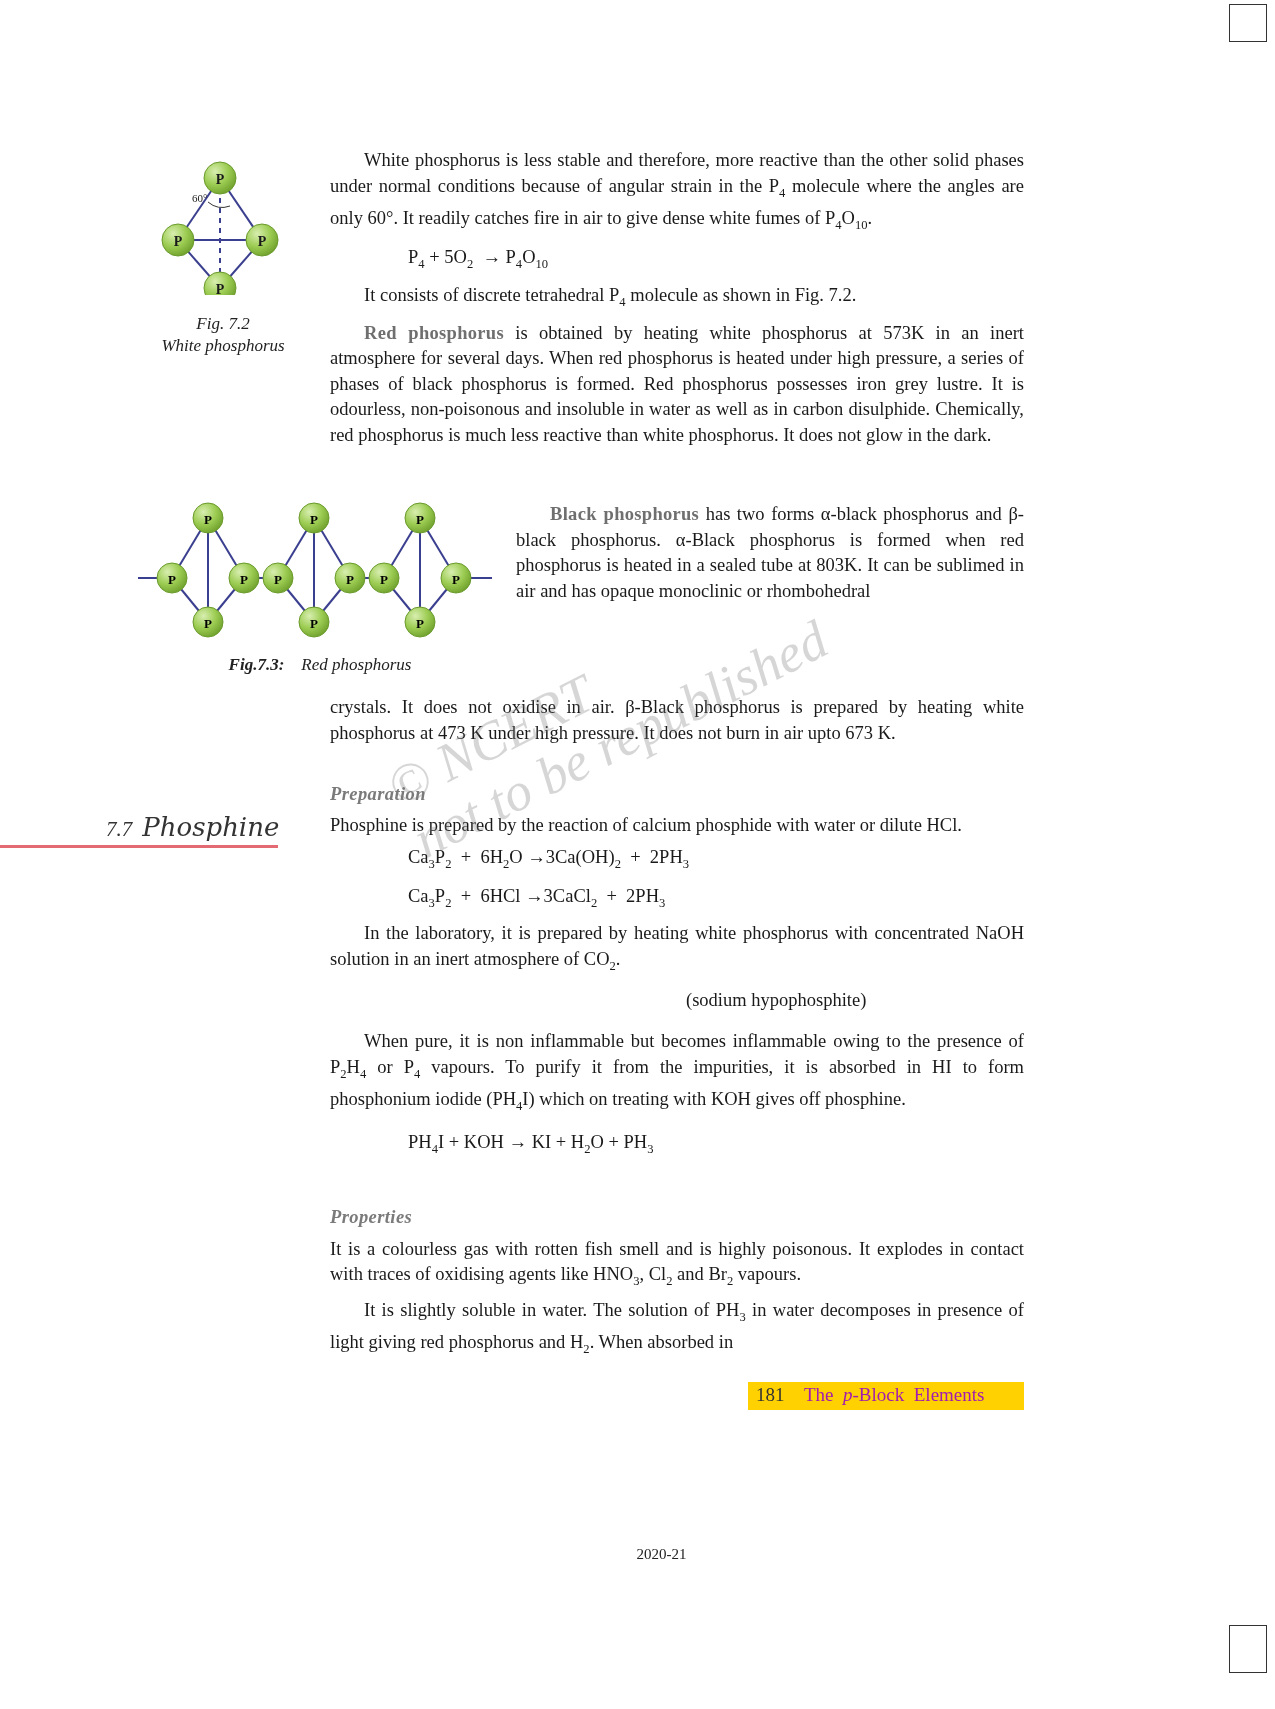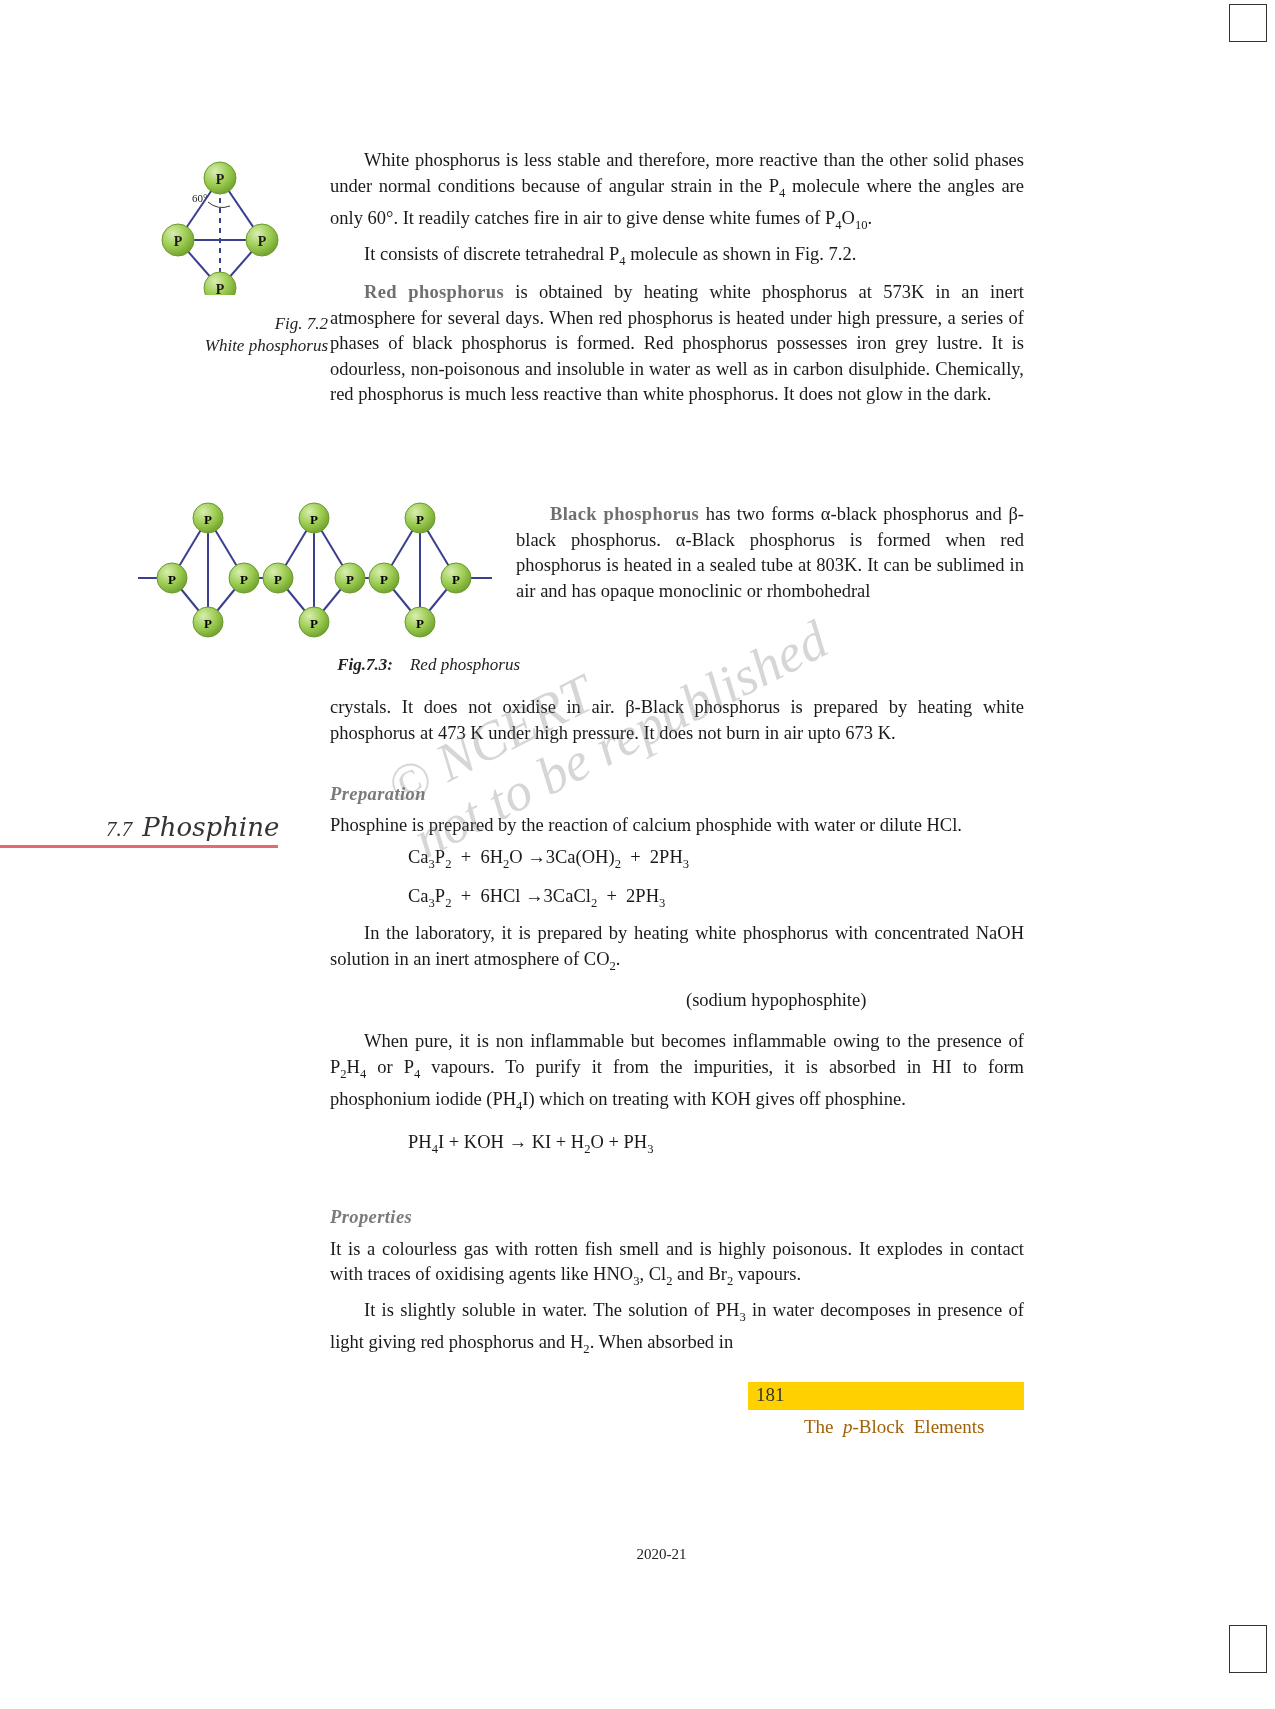--- a/index.html
+++ b/index.html
@@ -89,21 +89,21 @@
   }
   .sec-rule {
     position:absolute;
     left:0px; top:845px;
     width:278px; height:3px;
     background:#e36a72;
   }
 
   
   .fig-cap {
-    text-align:right;
+    text-align:center;
     font-size:17px;
     font-style:italic;
     color:#222;
     line-height:22px;
   }
   .fig-cap b { font-style:italic; }
 
   
   .watermark {
     position:absolute;
@@ -129,21 +129,21 @@
   .footer .bar {
     position:absolute; left:0; top:0; width:276px; height:26px;
     background:#ffd100;
   }
   .footer .pgnum {
     position:absolute; left:8px; top:2px;
     font-size:19px; color:#333;
   }
   .footer .label {
     position:absolute; left:56px; top:2px;
-    font-size:19px; color:#a16207;margin-top:32px;
+    font-size:19px; color:#a21caf;
   }
   .footer .label i { font-style:italic; }
   .footer-line {
     position:absolute; left:748px; top:1408px;
     width:276px; height:2px; background:#ffd100;
   }
   .year {
     position:absolute;
     left:0; right:0; top:1546px;
     text-align:center;
@@ -267,20 +267,23 @@
     <span class="name">Phosphine</span>
   </div>
   <div class="sec-rule"></div>
 
   <div class="content">
 
     <p class="body indent">
       White phosphorus is less stable and therefore, more reactive than the other solid phases under normal conditions because of angular strain in the P<sub>4</sub> molecule where the angles are only 60°. It readily catches fire in air to give dense white fumes of P<sub>4</sub>O<sub>10</sub>.
     </p>
 
+    <div class="eqn">
+      P<sub>4</sub> + 5O<sub>2</sub> &nbsp;→ P<sub>4</sub>O<sub>10</sub>
+    </div>
 
     <p class="body indent" style="margin-top:4px;">
       It consists of discrete tetrahedral P<sub>4</sub> molecule as shown in Fig. 7.2.
     </p>
 
     <p class="body indent" style="margin-top:6px;">
       <span class="bold-head">Red phosphorus</span> is obtained by heating white phosphorus at 573K in an inert atmosphere for several days. When red phosphorus is heated under high pressure, a series of phases of black phosphorus is formed. Red phosphorus possesses iron grey lustre. It is odourless, non-poisonous and insoluble in water as well as in carbon disulphide. Chemically, red phosphorus is much less reactive than white phosphorus. It does not glow in the dark.
     </p>
   </div>
 

